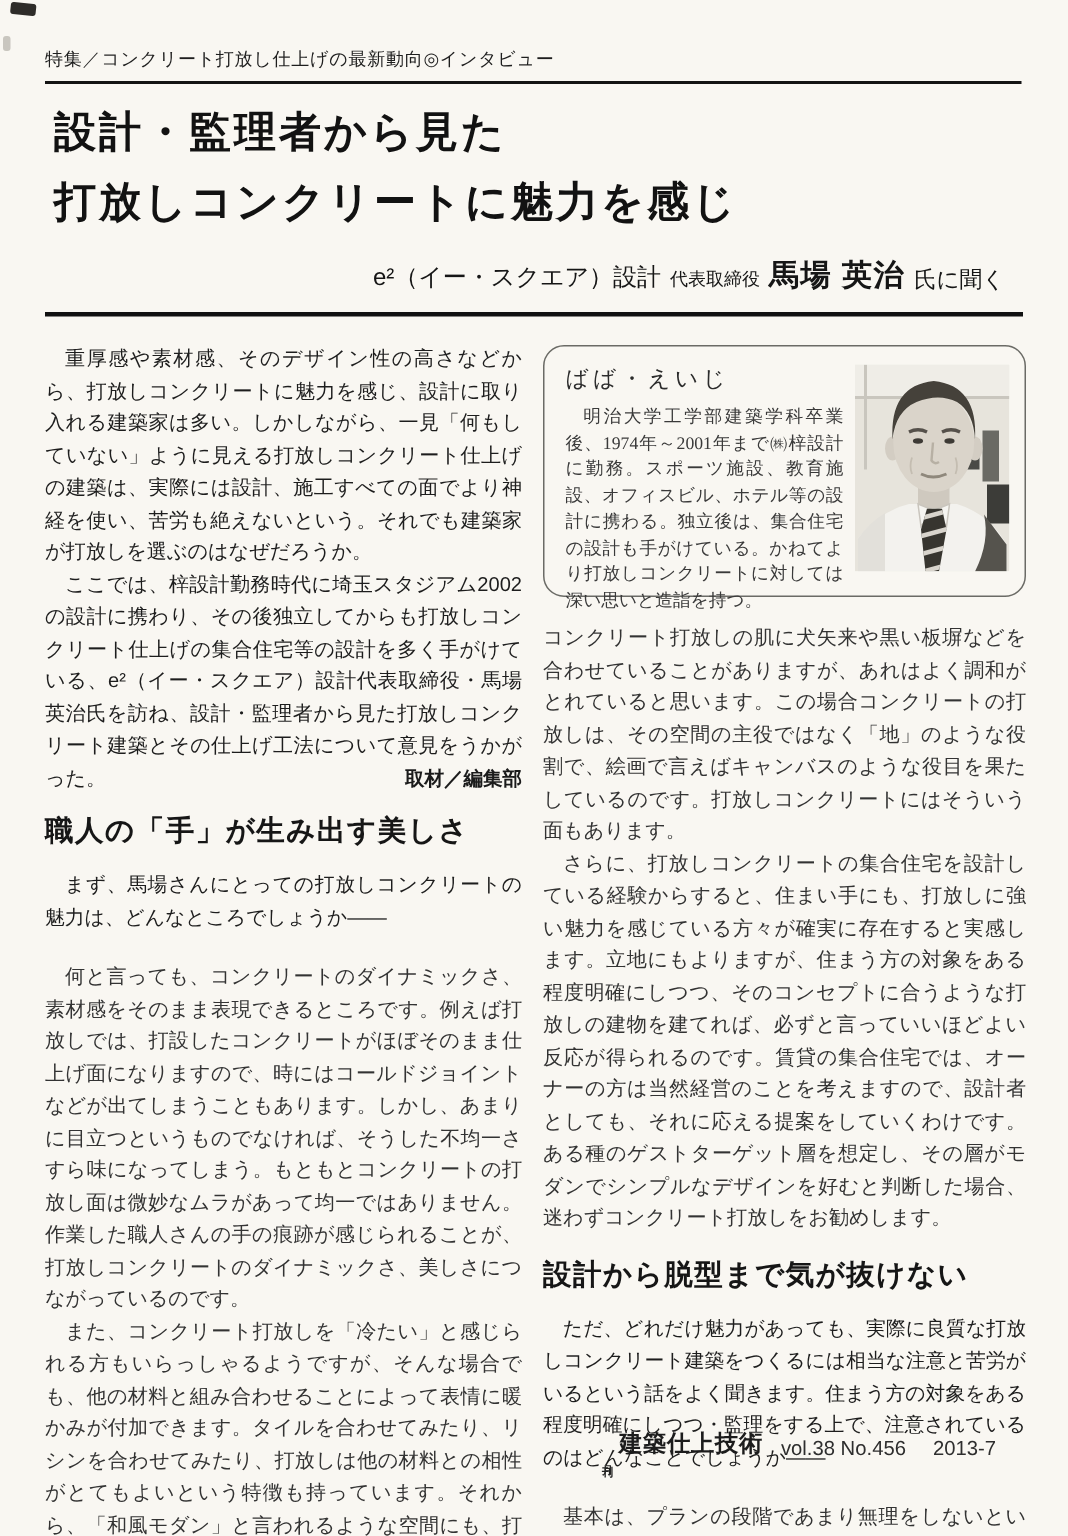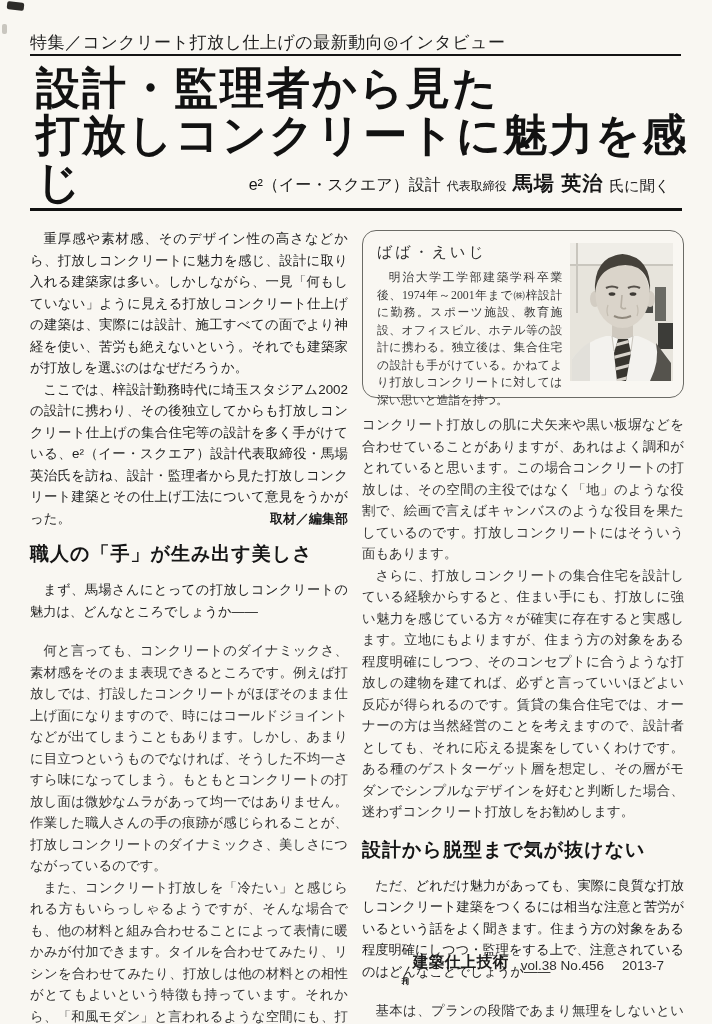--- a/index.html
+++ b/index.html
@@ -6,24 +6,24 @@
   .page{
     position:relative;width:712px;height:1024px;margin:0 auto;
     background:#f9f7f2;overflow:hidden;
     font-family:"Liberation Sans","DejaVu Sans",sans-serif;
     color:#222;
   }
   .artifact1{position:absolute;left:7px;top:2px;width:17px;height:8px;background:#2e2c29;border-radius:2px;transform:rotate(6deg);}
   .artifact2{position:absolute;left:2px;top:24px;width:5px;height:10px;background:#c9c6bf;border-radius:2px;}
 
   
-  .kicker{position:absolute;left:30px;top:31px;width:652px;font-size:17px;letter-spacing:.5px;color:#1e1e1e;}
+  .kicker{position:absolute;left:30px;top:31px;width:652px;font-size:12px;letter-spacing:.5px;color:#1e1e1e;}
   .rule-kicker{position:absolute;left:30px;top:54px;width:651px;height:2px;background:#141414;}
   .title{position:absolute;left:36px;top:64px;width:660px;
-    font-weight:bold;font-size:44px;line-height:47px;letter-spacing:2px;color:#121212;}
+    font-weight:bold;font-size:28px;line-height:47px;letter-spacing:2px;color:#121212;}
   .byline{position:absolute;right:42px;top:170px;display:flex;align-items:flex-end;gap:6px;white-space:nowrap;color:#161616;}
   .byline .company{font-size:16px;padding-bottom:1px;}
   .byline .role{font-size:12px;padding-bottom:2px;}
   .byline .name{font-size:20px;font-weight:bold;letter-spacing:1px;}
   .byline .suffix{font-size:15px;padding-bottom:1px;}
   .rule-head{position:absolute;left:30px;top:208px;width:652px;height:3px;background:#111;}
 
   
   .col{position:absolute;text-align:justify;text-justify:inter-character;}
   .col-left{left:30px;top:228px;width:318px;}

